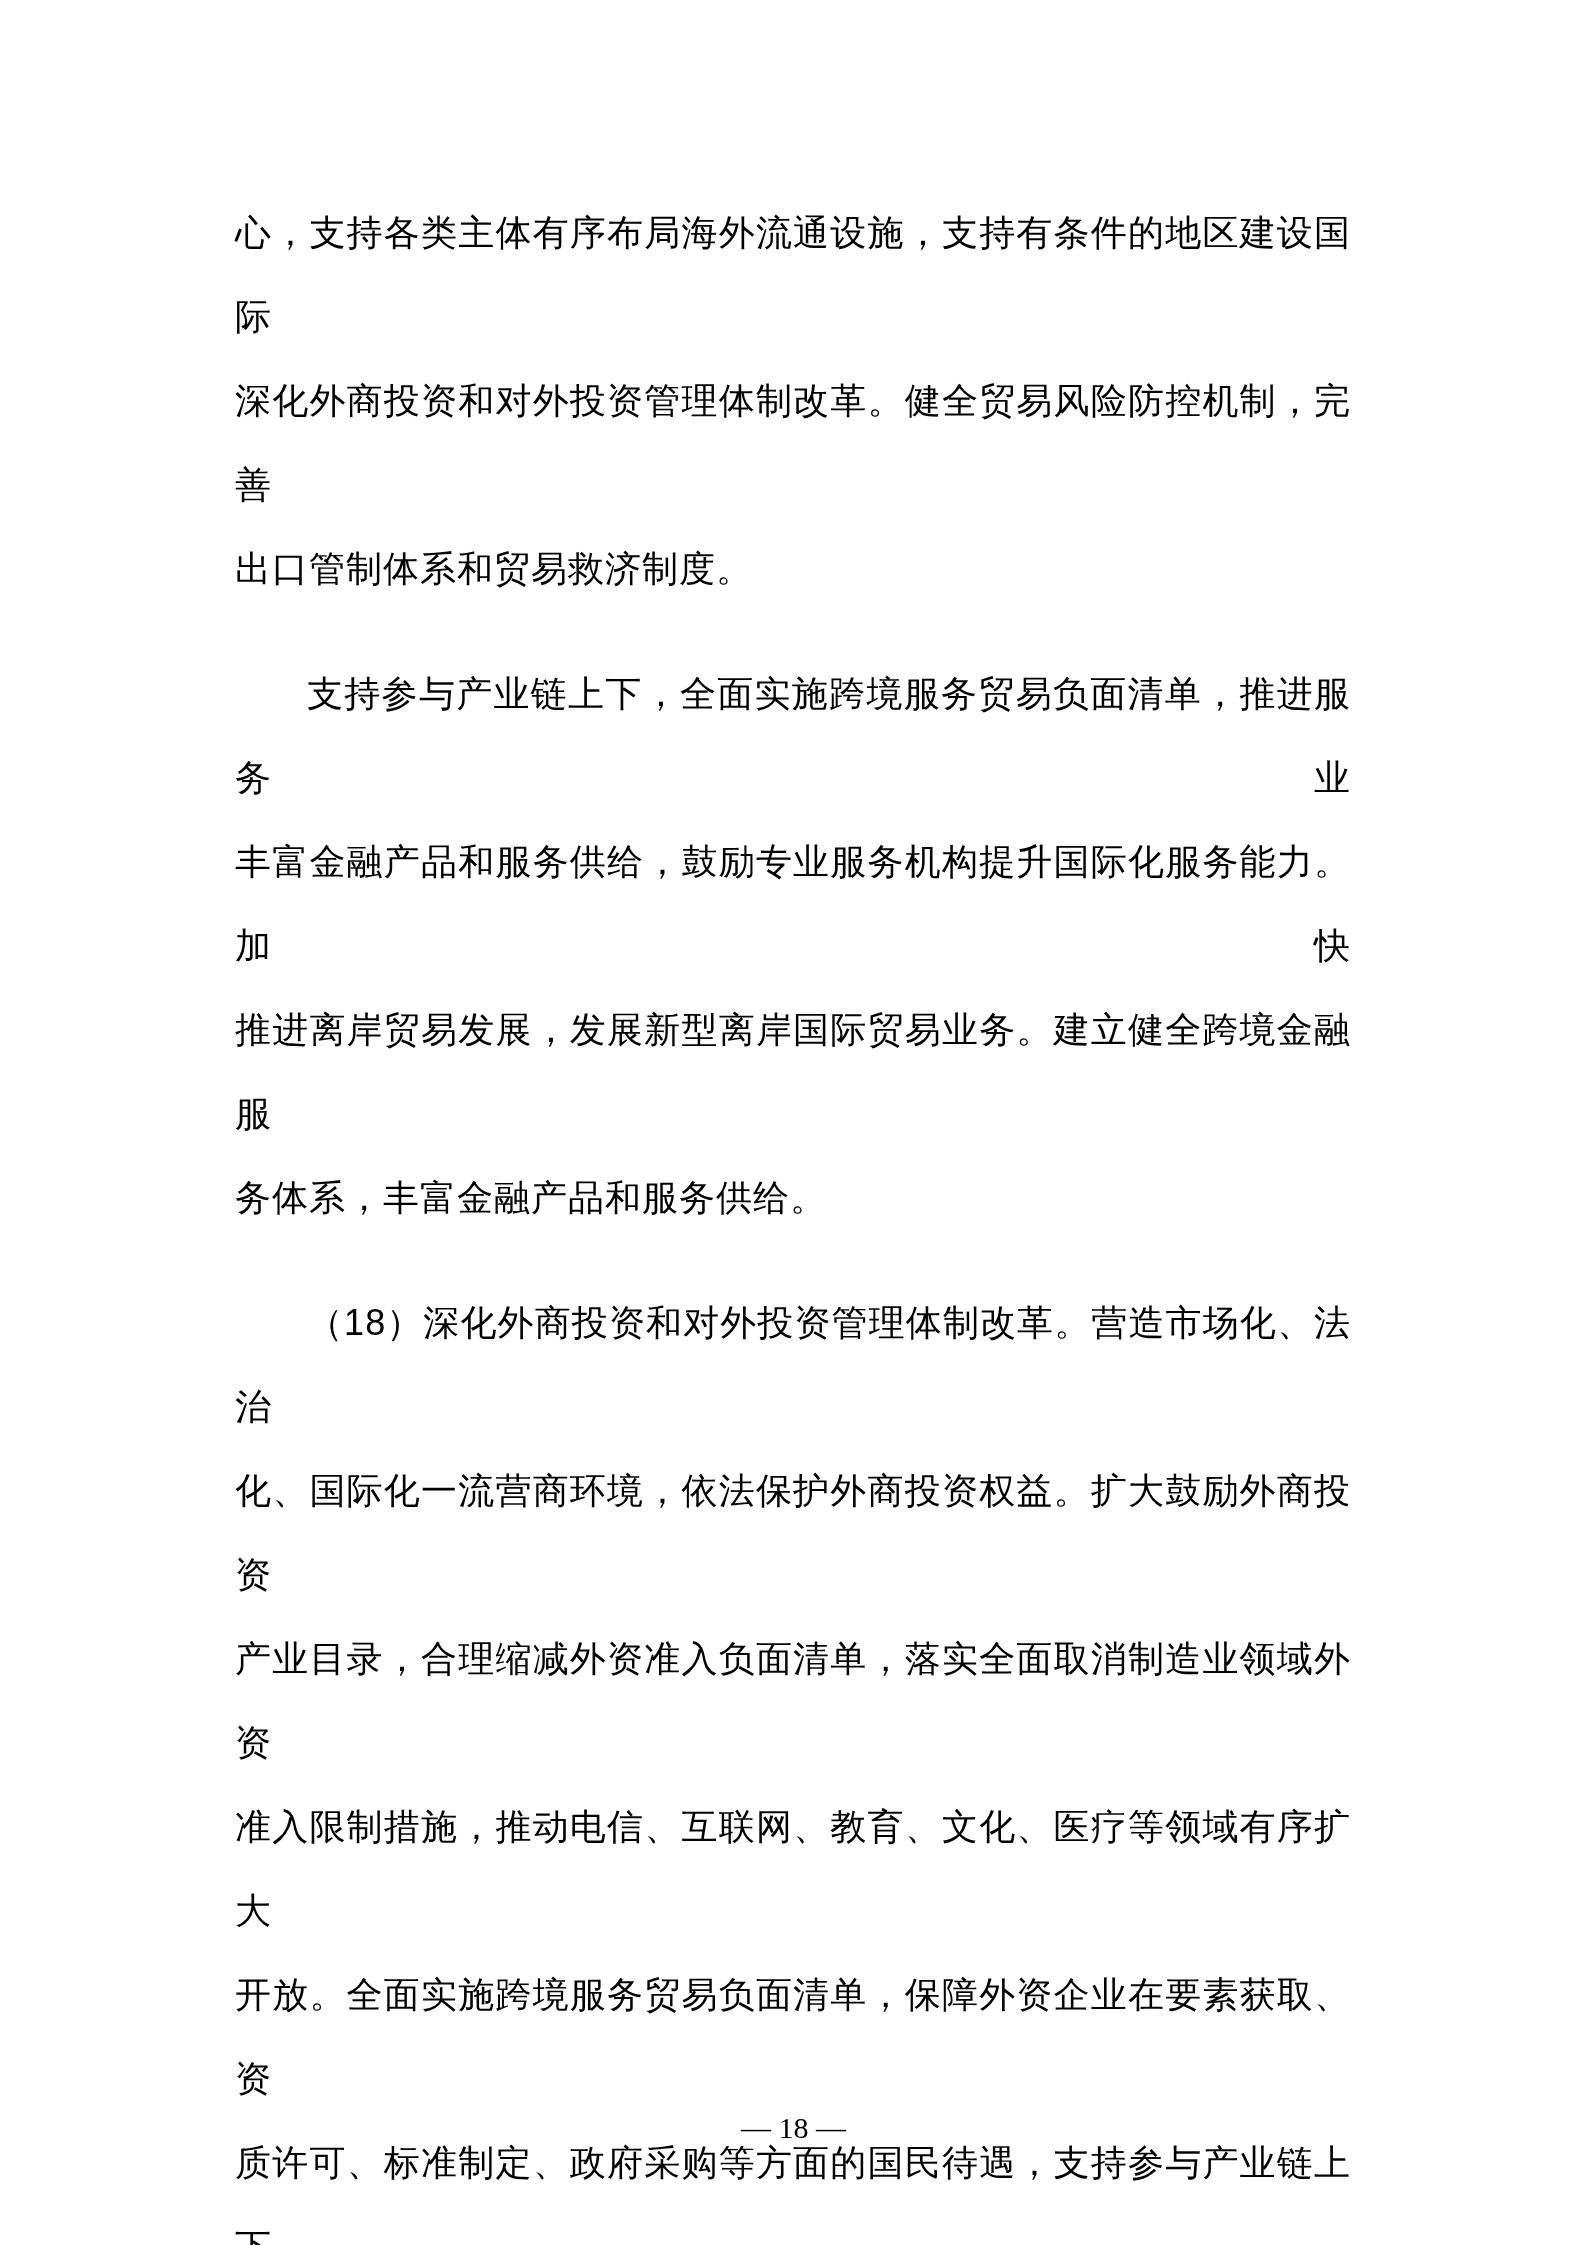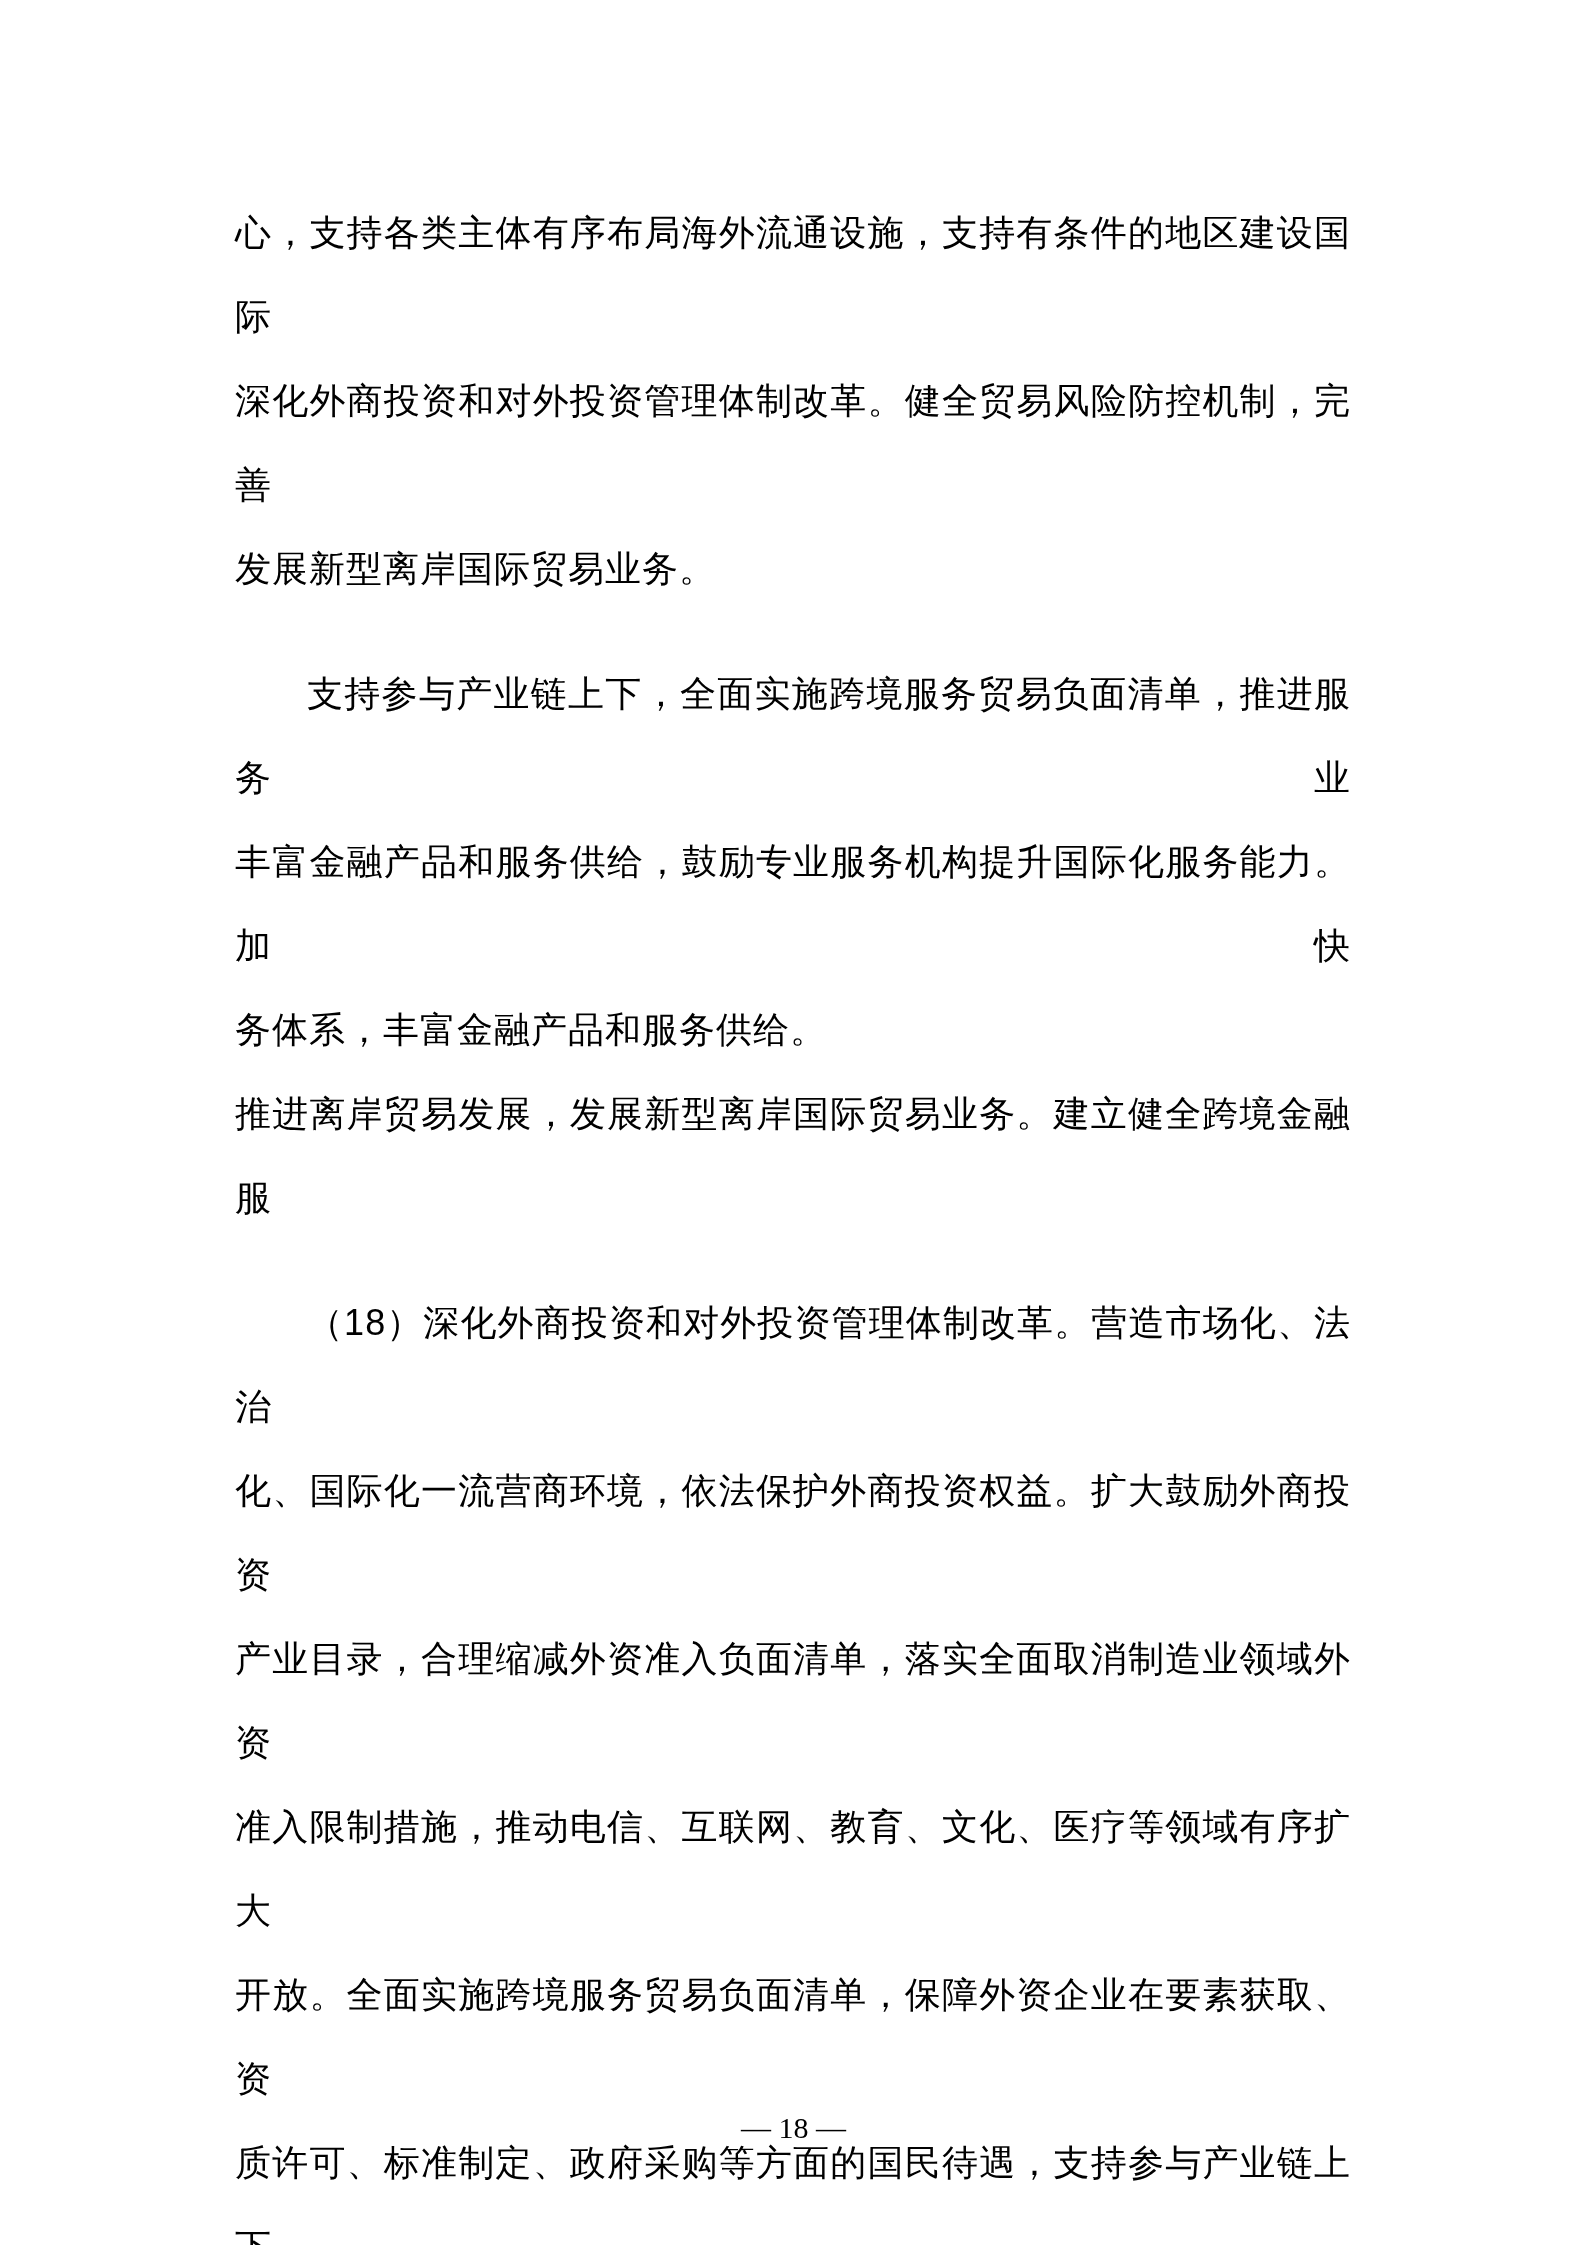--- a/index.html
+++ b/index.html
@@ -57,27 +57,27 @@
   }
 </style>
 </head>
 <body>
 
 <div class="page">
   <div class="content">
       <p class="para">
         <span class="line">心，支持各类主体有序布局海外流通设施，支持有条件的地区建设国际</span>
         <span class="line">深化外商投资和对外投资管理体制改革。健全贸易风险防控机制，完善</span>
-        <span class="line last">发展新型离岸国际贸易业务。</span>
+        <span class="line last">出口管制体系和贸易救济制度。</span>
       </p>
       <p class="para">
         <span class="line indent">支持参与产业链上下，全面实施跨境服务贸易负面清单，推进服务业</span>
         <span class="line">丰富金融产品和服务供给，鼓励专业服务机构提升国际化服务能力。加快</span>
+        <span class="line">推进离岸贸易发展，发展新型离岸国际贸易业务。建立健全跨境金融服</span>
         <span class="line last">务体系，丰富金融产品和服务供给。</span>
-        <span class="line">推进离岸贸易发展，发展新型离岸国际贸易业务。建立健全跨境金融服</span>
       </p>
       <p class="para">
         <span class="line indent">（18）深化外商投资和对外投资管理体制改革。营造市场化、法治</span>
         <span class="line">化、国际化一流营商环境，依法保护外商投资权益。扩大鼓励外商投资</span>
         <span class="line">产业目录，合理缩减外资准入负面清单，落实全面取消制造业领域外资</span>
         <span class="line">准入限制措施，推动电信、互联网、教育、文化、医疗等领域有序扩大</span>
         <span class="line">开放。全面实施跨境服务贸易负面清单，保障外资企业在要素获取、资</span>
         <span class="line">质许可、标准制定、政府采购等方面的国民待遇，支持参与产业链上下</span>
       </p>
     </div>

